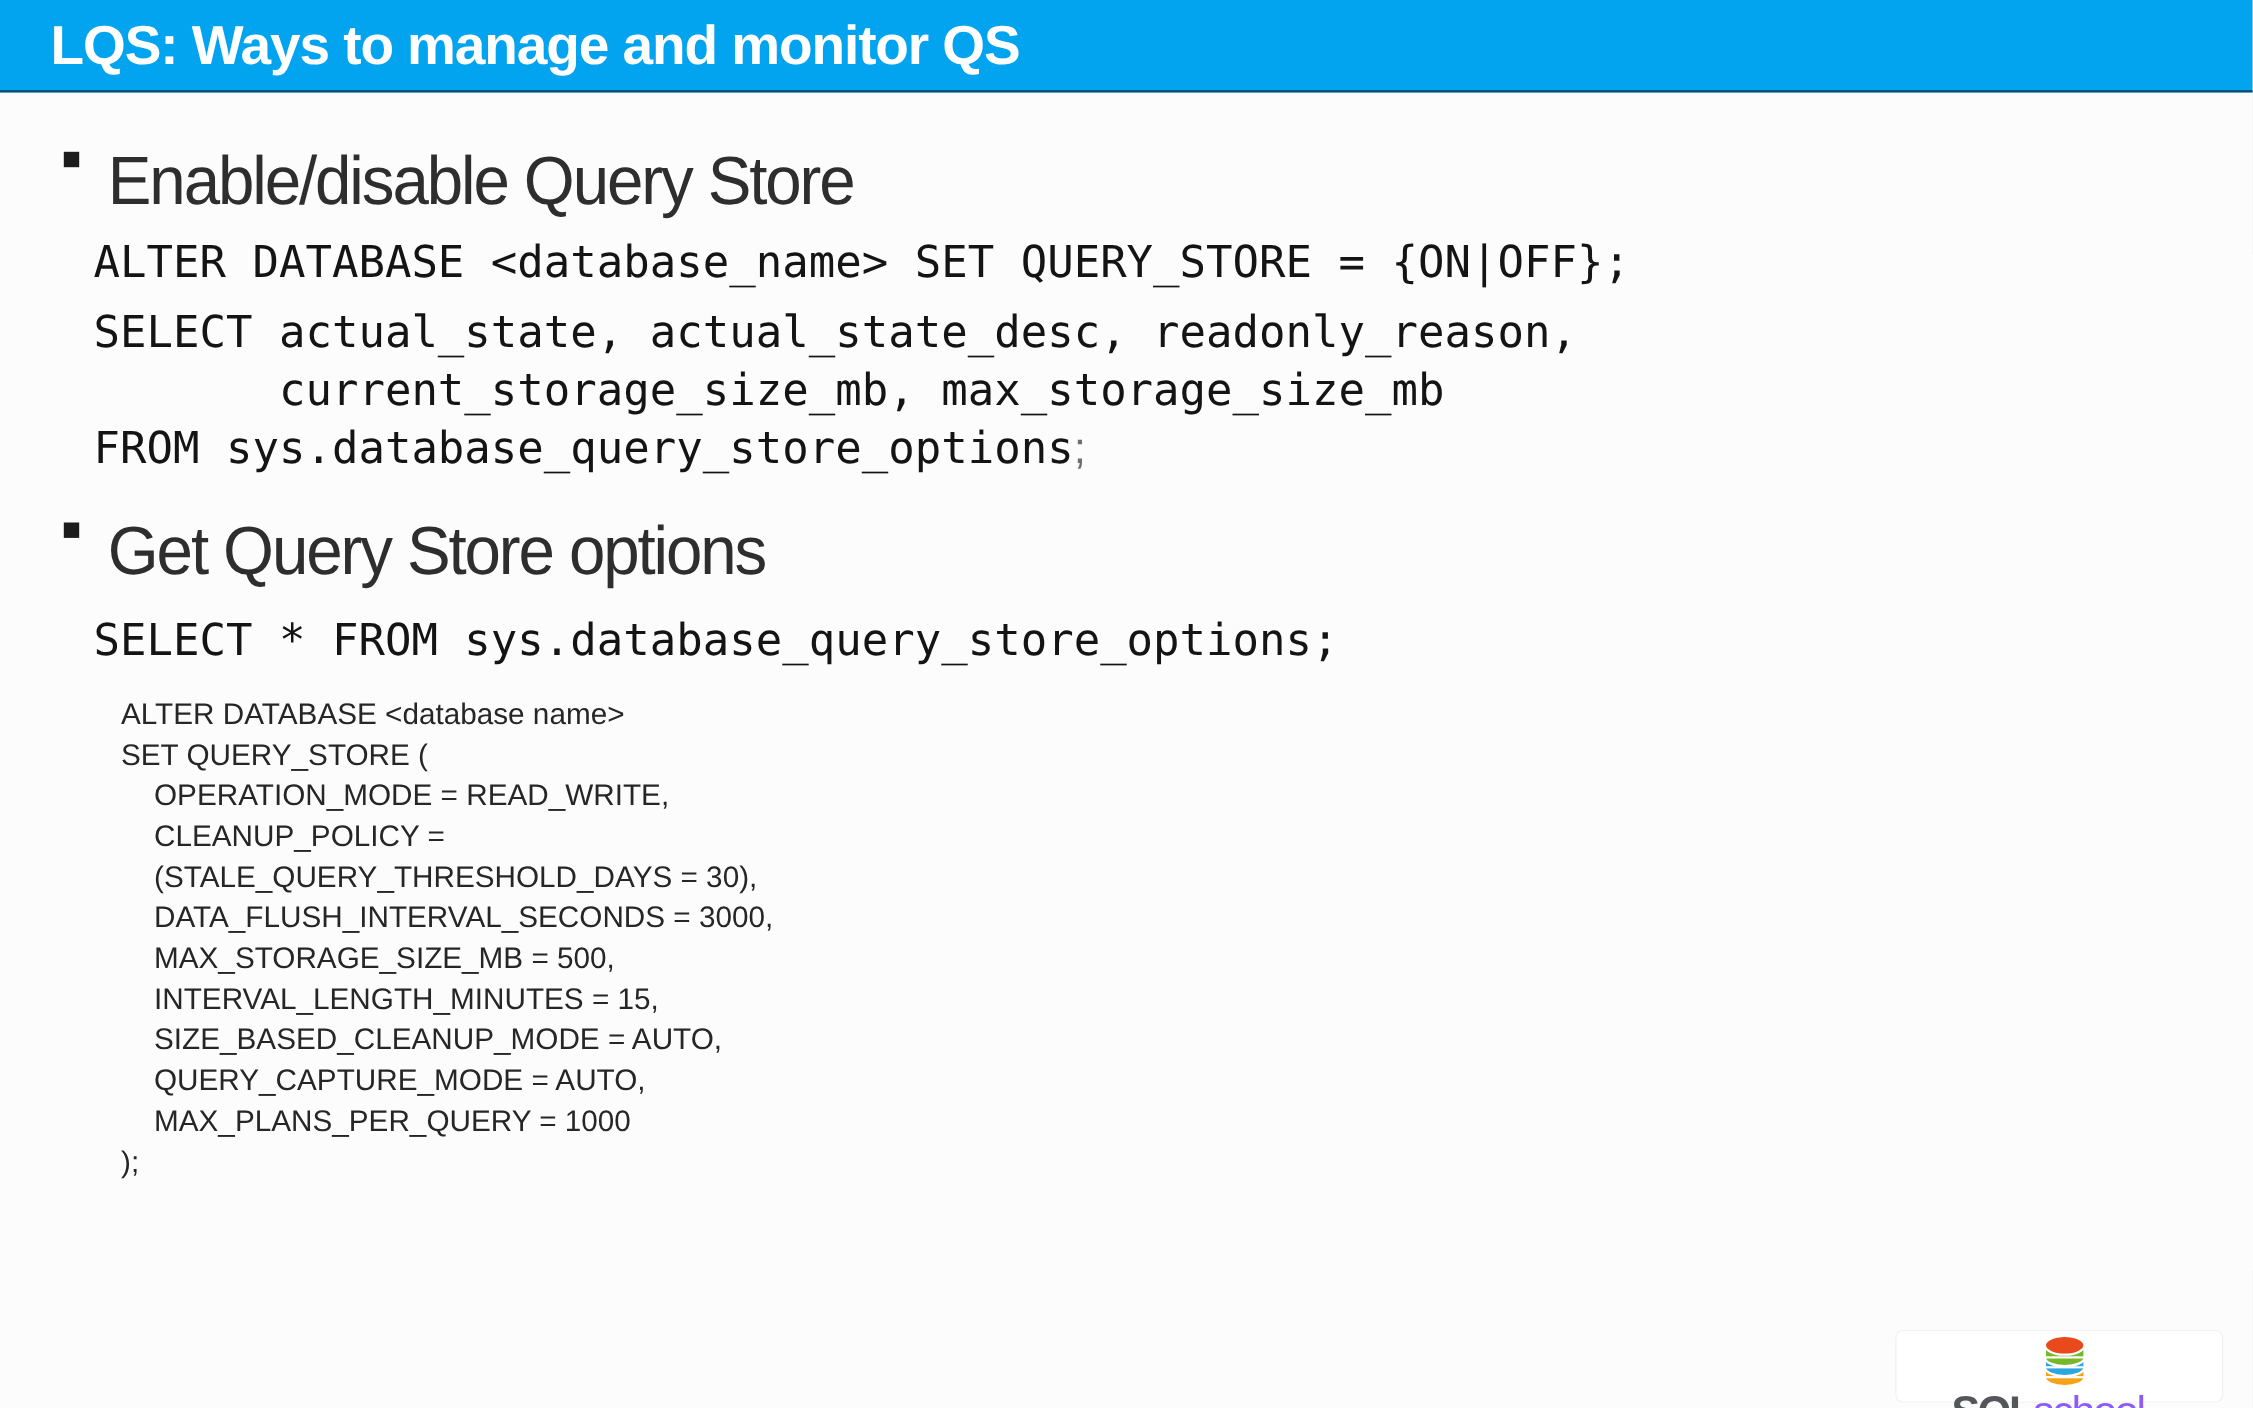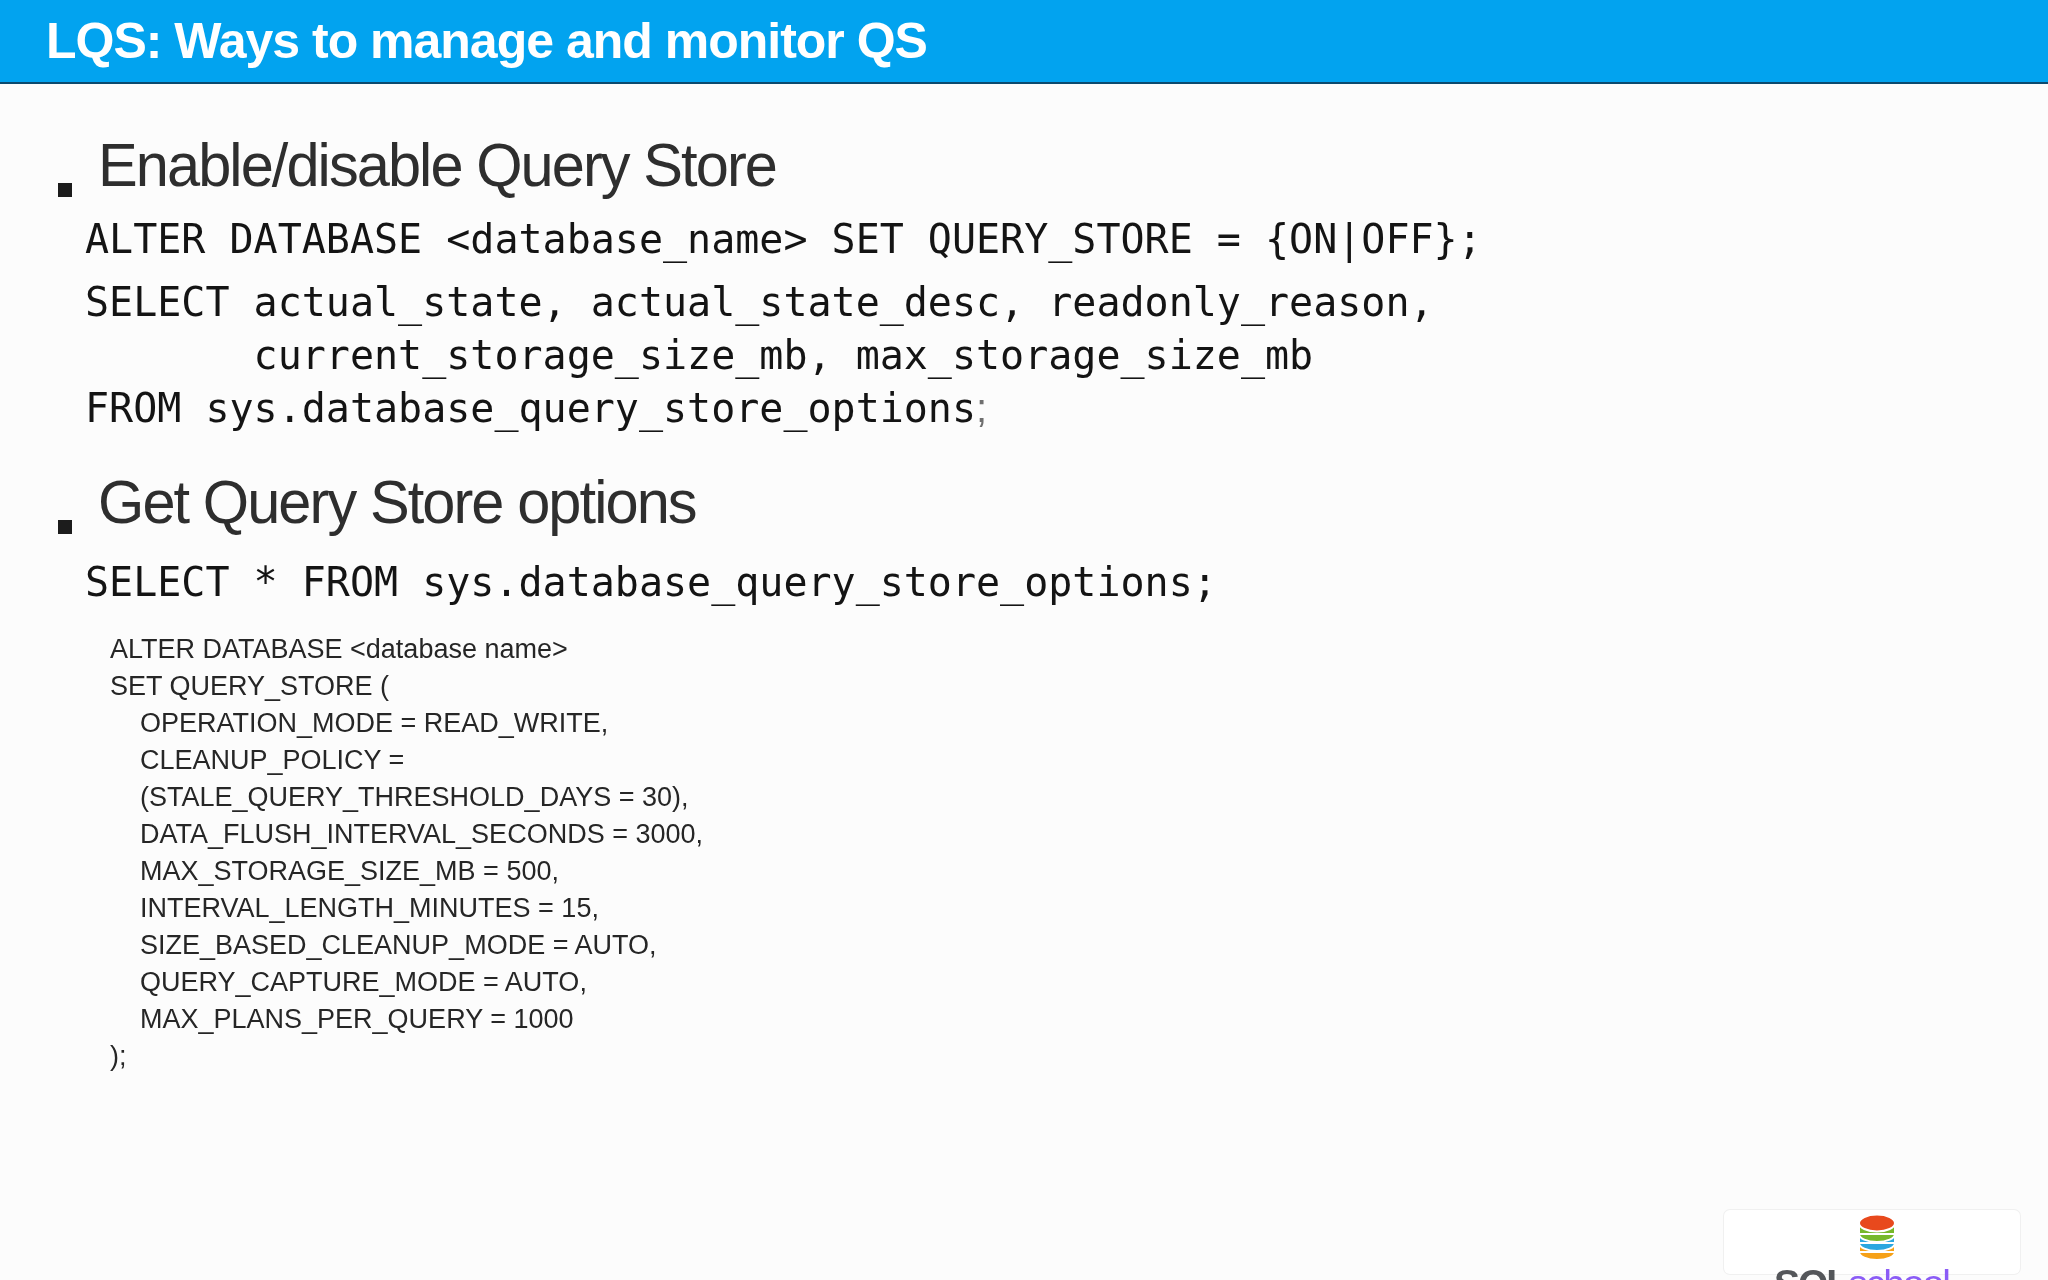--- a/index.html
+++ b/index.html
@@ -20,21 +20,21 @@
   .header .title{
     color:#ffffff;
     font-size:50px;
     font-weight:700;
     letter-spacing:-1px;
     padding-left:46px;
     white-space:nowrap;
   }
   
   .content{position:absolute;top:82px;left:0;right:0;bottom:0;}
-  .bullet-row{display:flex;align-items:flex-end;}
+  .bullet-row{display:flex;align-items:flex-start;}
   .bullet{
     width:14px;height:14px;background:#1c1c1c;
     flex:0 0 auto;margin-left:58px;margin-right:26px;margin-top:6px;
   }
   .heading{
     font-size:62px;
     font-weight:400;
     color:#2e2e2e;
     letter-spacing:-2px;
     line-height:1.05;

